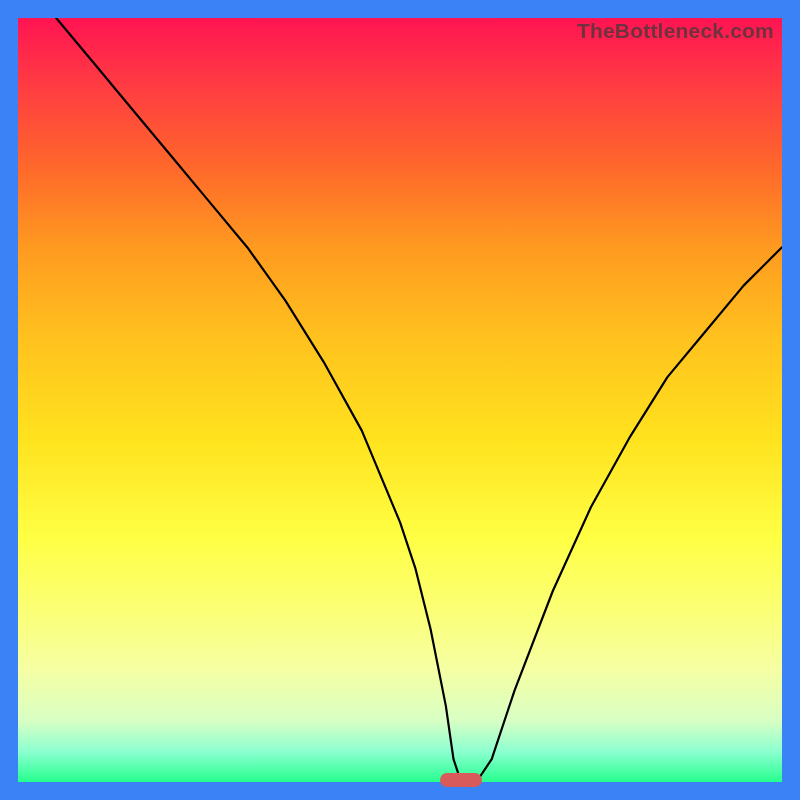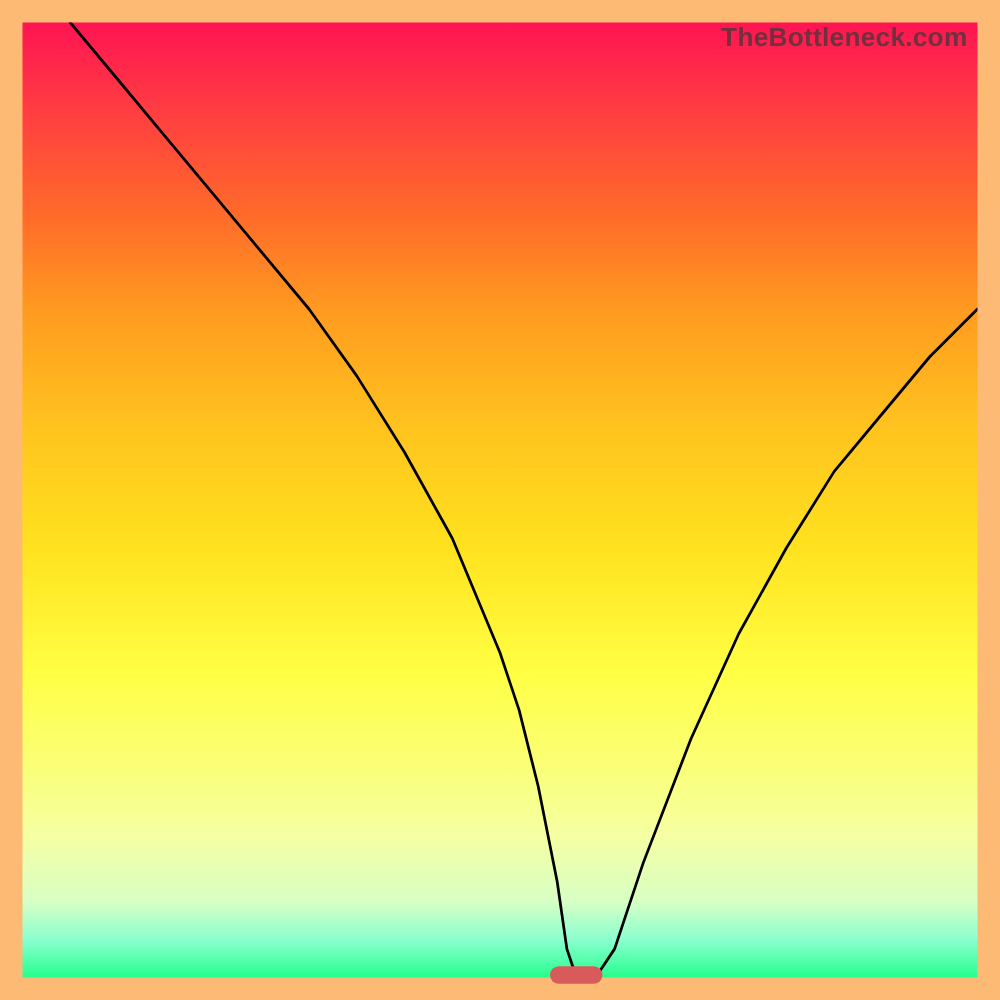--- a/index.html
+++ b/index.html
@@ -1,17 +1,17 @@
 <!DOCTYPE html>
 <html><head>
 <meta charset="utf-8">
 <style>
 * { margin: 0; padding: 0; box-sizing: border-box; }
 html, body { width: 800px; height: 800px; overflow: hidden; background: #000; }
-.outer { width: 800px; height: 800px; background: #fdba74; position: relative; }
+.outer { width: 800px; height: 800px; background: #3b82f6; position: relative; }
 .plot-wrap {
   position: absolute;
   left: 18px;
   top: 18px;
   width: 764px;
   height: 764px;
   background: linear-gradient(to bottom,
     #ff1452 0%,
     #ff3844 8%,
     #ff6a2a 20%,

